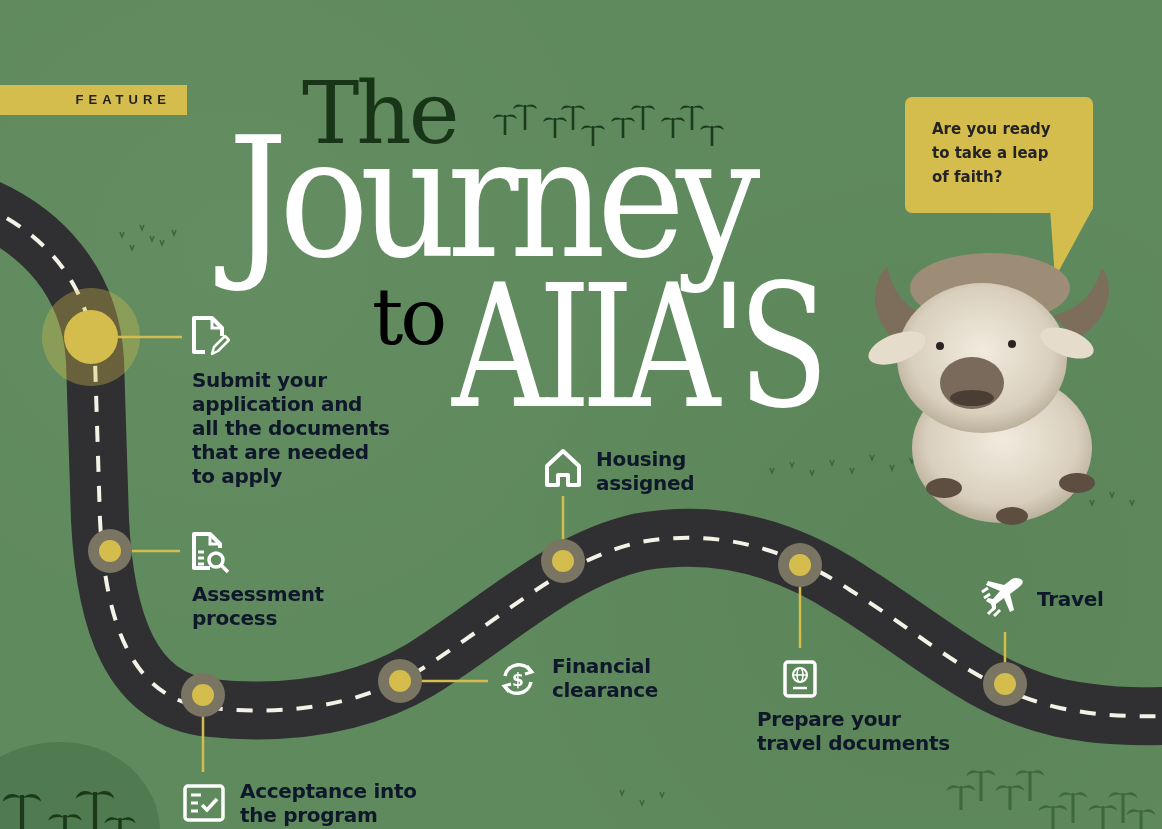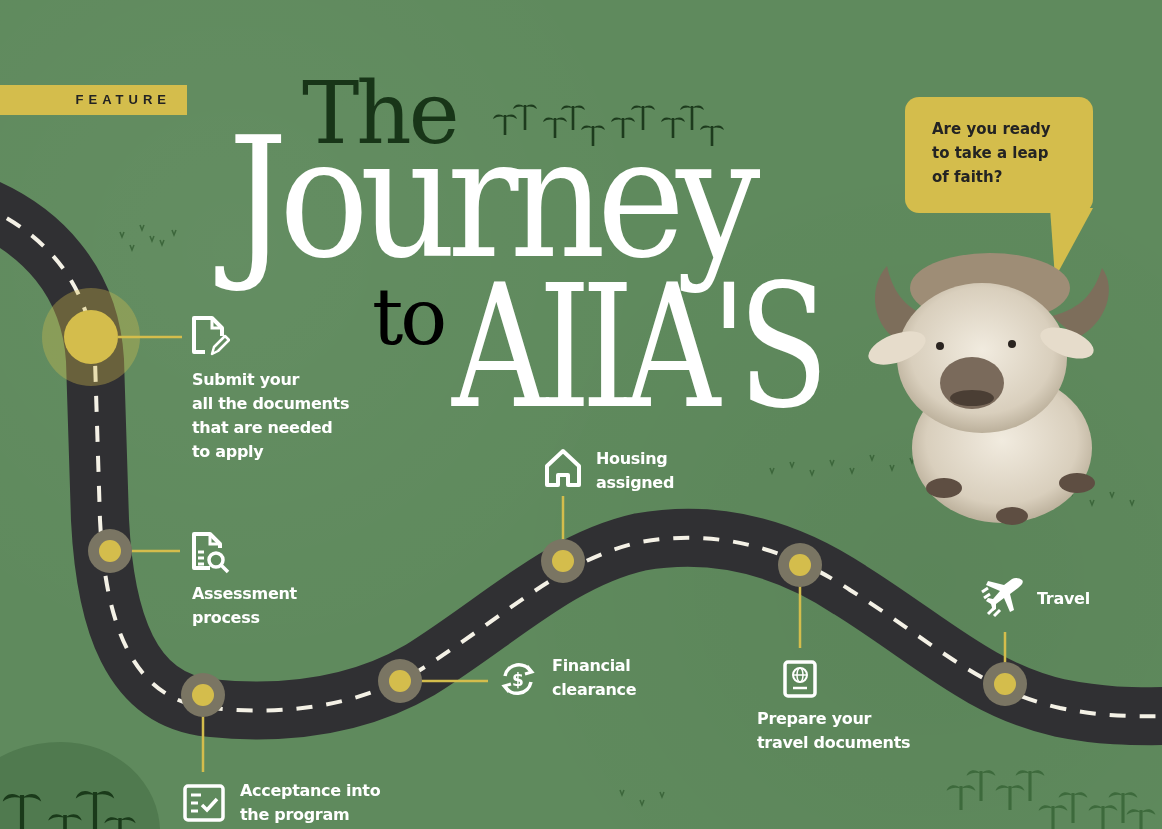--- a/index.html
+++ b/index.html
@@ -8,24 +8,24 @@
   .grain { position:absolute; inset:0; background:
      radial-gradient(circle at 20% 30%, rgba(255,255,255,0.03) 0, transparent 40%),
      radial-gradient(circle at 80% 70%, rgba(0,0,0,0.04) 0, transparent 40%); pointer-events:none; }
   svg.road { position:absolute; left:0; top:0; }
   .feature-tag { position:absolute; left:0; top:85px; width:187px; height:30px; background:#d4bd4c; }
   .feature-tag span { position:absolute; right:16px; top:7px; font-family:"Liberation Sans Narrow","Liberation Sans", sans-serif; font-size:13px; letter-spacing:5px; color:#232323; font-weight:bold; }
   .t-the { position:absolute; left:302px; top:62px; font-family:"DejaVu Serif", serif; font-size:86px; color:#183518; letter-spacing:-3px; line-height:1;margin-top:8px; }
   .t-journey { position:absolute; left:228px; top:116px; font-family:"DejaVu Serif", serif; font-size:166px; color:#ffffff; line-height:1; letter-spacing:-10px; transform:scaleX(0.9); transform-origin:left top; }
   .t-to { position:absolute; left:372px; top:278px; font-family:"DejaVu Serif", serif; font-size:78px; color:#000000; line-height:1; letter-spacing:-3px; }
   .t-aiias { position:absolute; left:452px; top:262px; font-family:"DejaVu Serif", serif; font-size:170px; color:#ffffff; line-height:1; letter-spacing:-12px; transform:scaleX(0.78); transform-origin:left top; }
-  .bubble { position:absolute; left:905px; top:97px; width:188px; height:116px; background:#d4bd4c; border-radius:14px; }
+  .bubble { position:absolute; left:905px; top:97px; width:188px; height:116px; background:#d4bd4c; border-radius:7px; }
   .bubble-tail { position:absolute; left:1050px; top:208px; width:0; height:0; border-left:5px solid transparent; border-right:38px solid transparent; border-top:70px solid #d4bd4c; }
   .bubble-text { position:absolute; left:27px; top:20px; width:150px; font-size:15px; font-weight:bold; color:#232323; line-height:24px; font-family:"DejaVu Sans", sans-serif; }
-  .step-label { position:absolute; font-family:"DejaVu Sans", sans-serif; font-weight:bold; color:#ffffff; font-size:16px; line-height:24px; letter-spacing:-0.3px; }
+  .step-label { position:absolute; font-family:"DejaVu Sans", sans-serif; font-weight:bold; color:#0f172a; font-size:20px; line-height:24px; letter-spacing:-0.3px; }
   .icon { position:absolute; }
   .bison { position:absolute; left:862px; top:248px; width:262px; height:280px; }
   .hill { position:absolute; left:-60px; top:742px; width:220px; height:200px; background:#507a4f; border-radius:55% 45% 0 0; }
 </style>
 </head>
 <body>
 
 <div class="canvas">
   <div class="grain"></div>
 
@@ -278,20 +278,21 @@
   <svg class="icon" style="left:980px;top:576px" width="46" height="44" viewBox="0 0 46 44">
     <path d="M42 4 C44 6,42 9,38 12 L30 18 L34 34 L30 36 L24 22 L16 28 L16 33 L13 35 L11 28 L6 25 L8 22 L13 23 L20 15 L6 9 L8 5 L24 9 L32 3 C35 1,40 2,42 4 Z" fill="#fff"></path>
     <line x1="2" y1="16" x2="8" y2="12" stroke="#fff" stroke-width="3"></line>
     <line x1="4" y1="22" x2="10" y2="18" stroke="#fff" stroke-width="3"></line>
     <line x1="8" y1="38" x2="14" y2="32" stroke="#fff" stroke-width="3"></line>
     <line x1="14" y1="40" x2="20" y2="34" stroke="#fff" stroke-width="3"></line>
   </svg>
 
   <div class="step-label" style="left:192px;top:368px">
     <div>Submit your</div>
+    <div>application and</div>
     <div>all the documents</div>
     <div>that are needed</div>
     <div>to apply</div>
   </div>
 
   <div class="step-label" style="left:240px;top:779px">
     <div>Acceptance into</div>
     <div>the program</div>
   </div>
 

